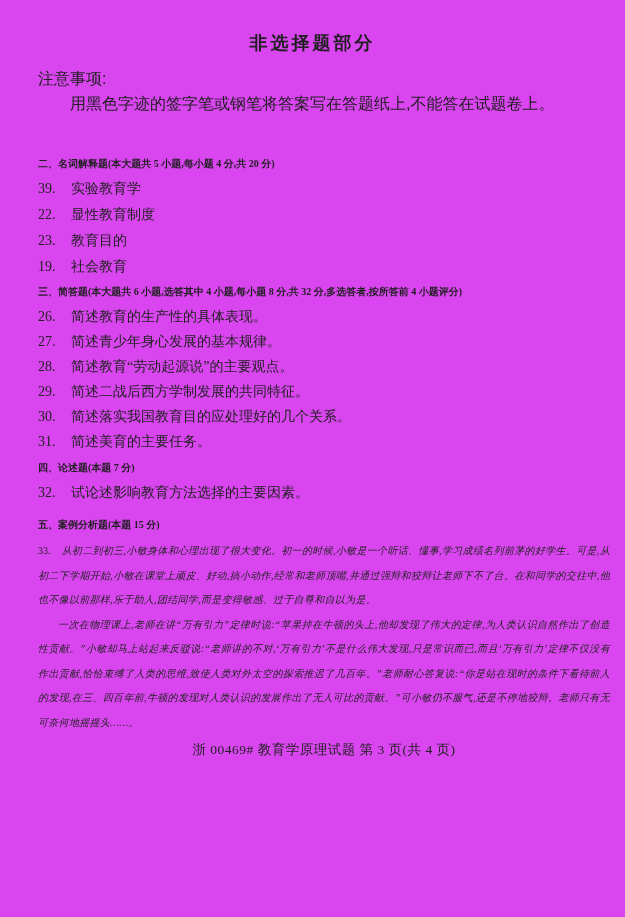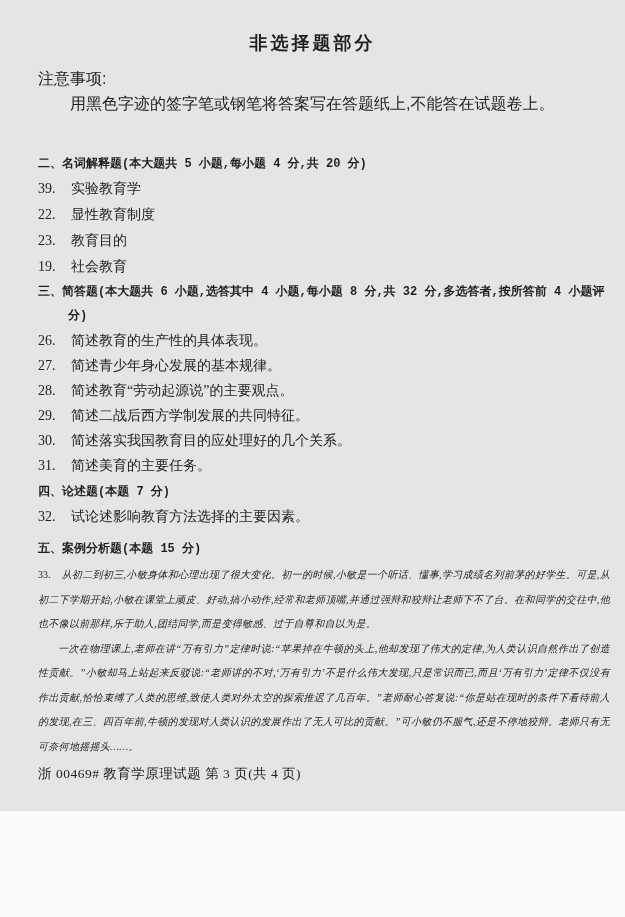--- a/index.html
+++ b/index.html
@@ -1,20 +1,20 @@
 <!DOCTYPE html>
 <html><head>
 <meta charset="utf-8">
 <style>
   html, body { margin: 0; padding: 0; background: #fbfbf9; }
   .page {
     position: relative;
     width: 625px;
-    height: 811px;
-    background: #e5e5e5;
+    height: 917px;
+    background: #d946ef;
     color: #1f1f1f;
     overflow: hidden;
     box-sizing: border-box;
     font-family: "Liberation Serif", "DejaVu Serif", serif;
   }
   .title {
     margin: 0;
     padding-top: 31px;
     text-align: center;
     font-family: "Liberation Sans", "DejaVu Sans", sans-serif;
@@ -27,23 +27,23 @@
   .notice {
     margin-top: 11px;
     font-family: "Liberation Sans", "DejaVu Sans", sans-serif;
     font-weight: 400;
     font-size: 16px;
     line-height: 25px;
   }
   .notice-text { padding-left: 32px; }
 
   .sec-heading {
-    font-family: Liberation Mono, monospace;
+    font-family: Liberation Serif, serif;
     font-weight: 700;
-    font-size: 12px;
+    font-size: 10px;
     line-height: 24px;
     padding-left: 30px;
     text-indent: -30px;
   }
   .h2 { margin-top: 36px; }
   .h3 { margin-top: 0; }
   .h4 { margin-top: 2px; }
   .h5 { margin-top: 8px; }
 
   .items { font-size: 14px; color: #222; }
@@ -60,21 +60,21 @@
     font-style: italic;
     letter-spacing: 0.3px;
     color: #232323;
   }
   .case p { margin: 0; }
   .case-num { font-style: normal; padding-right: 11px; letter-spacing: 0; }
   .p2 { text-indent: 2em; }
 
   .footer {
     margin-top: 6px;
-    text-align: left;
+    text-align: center;
     font-size: 13.5px;
     letter-spacing: 0.5px;
     color: #222;
   }
 </style>
 </head>
 <body>
 
 <div class="page">
   <div class="title">非选择题部分</div>

